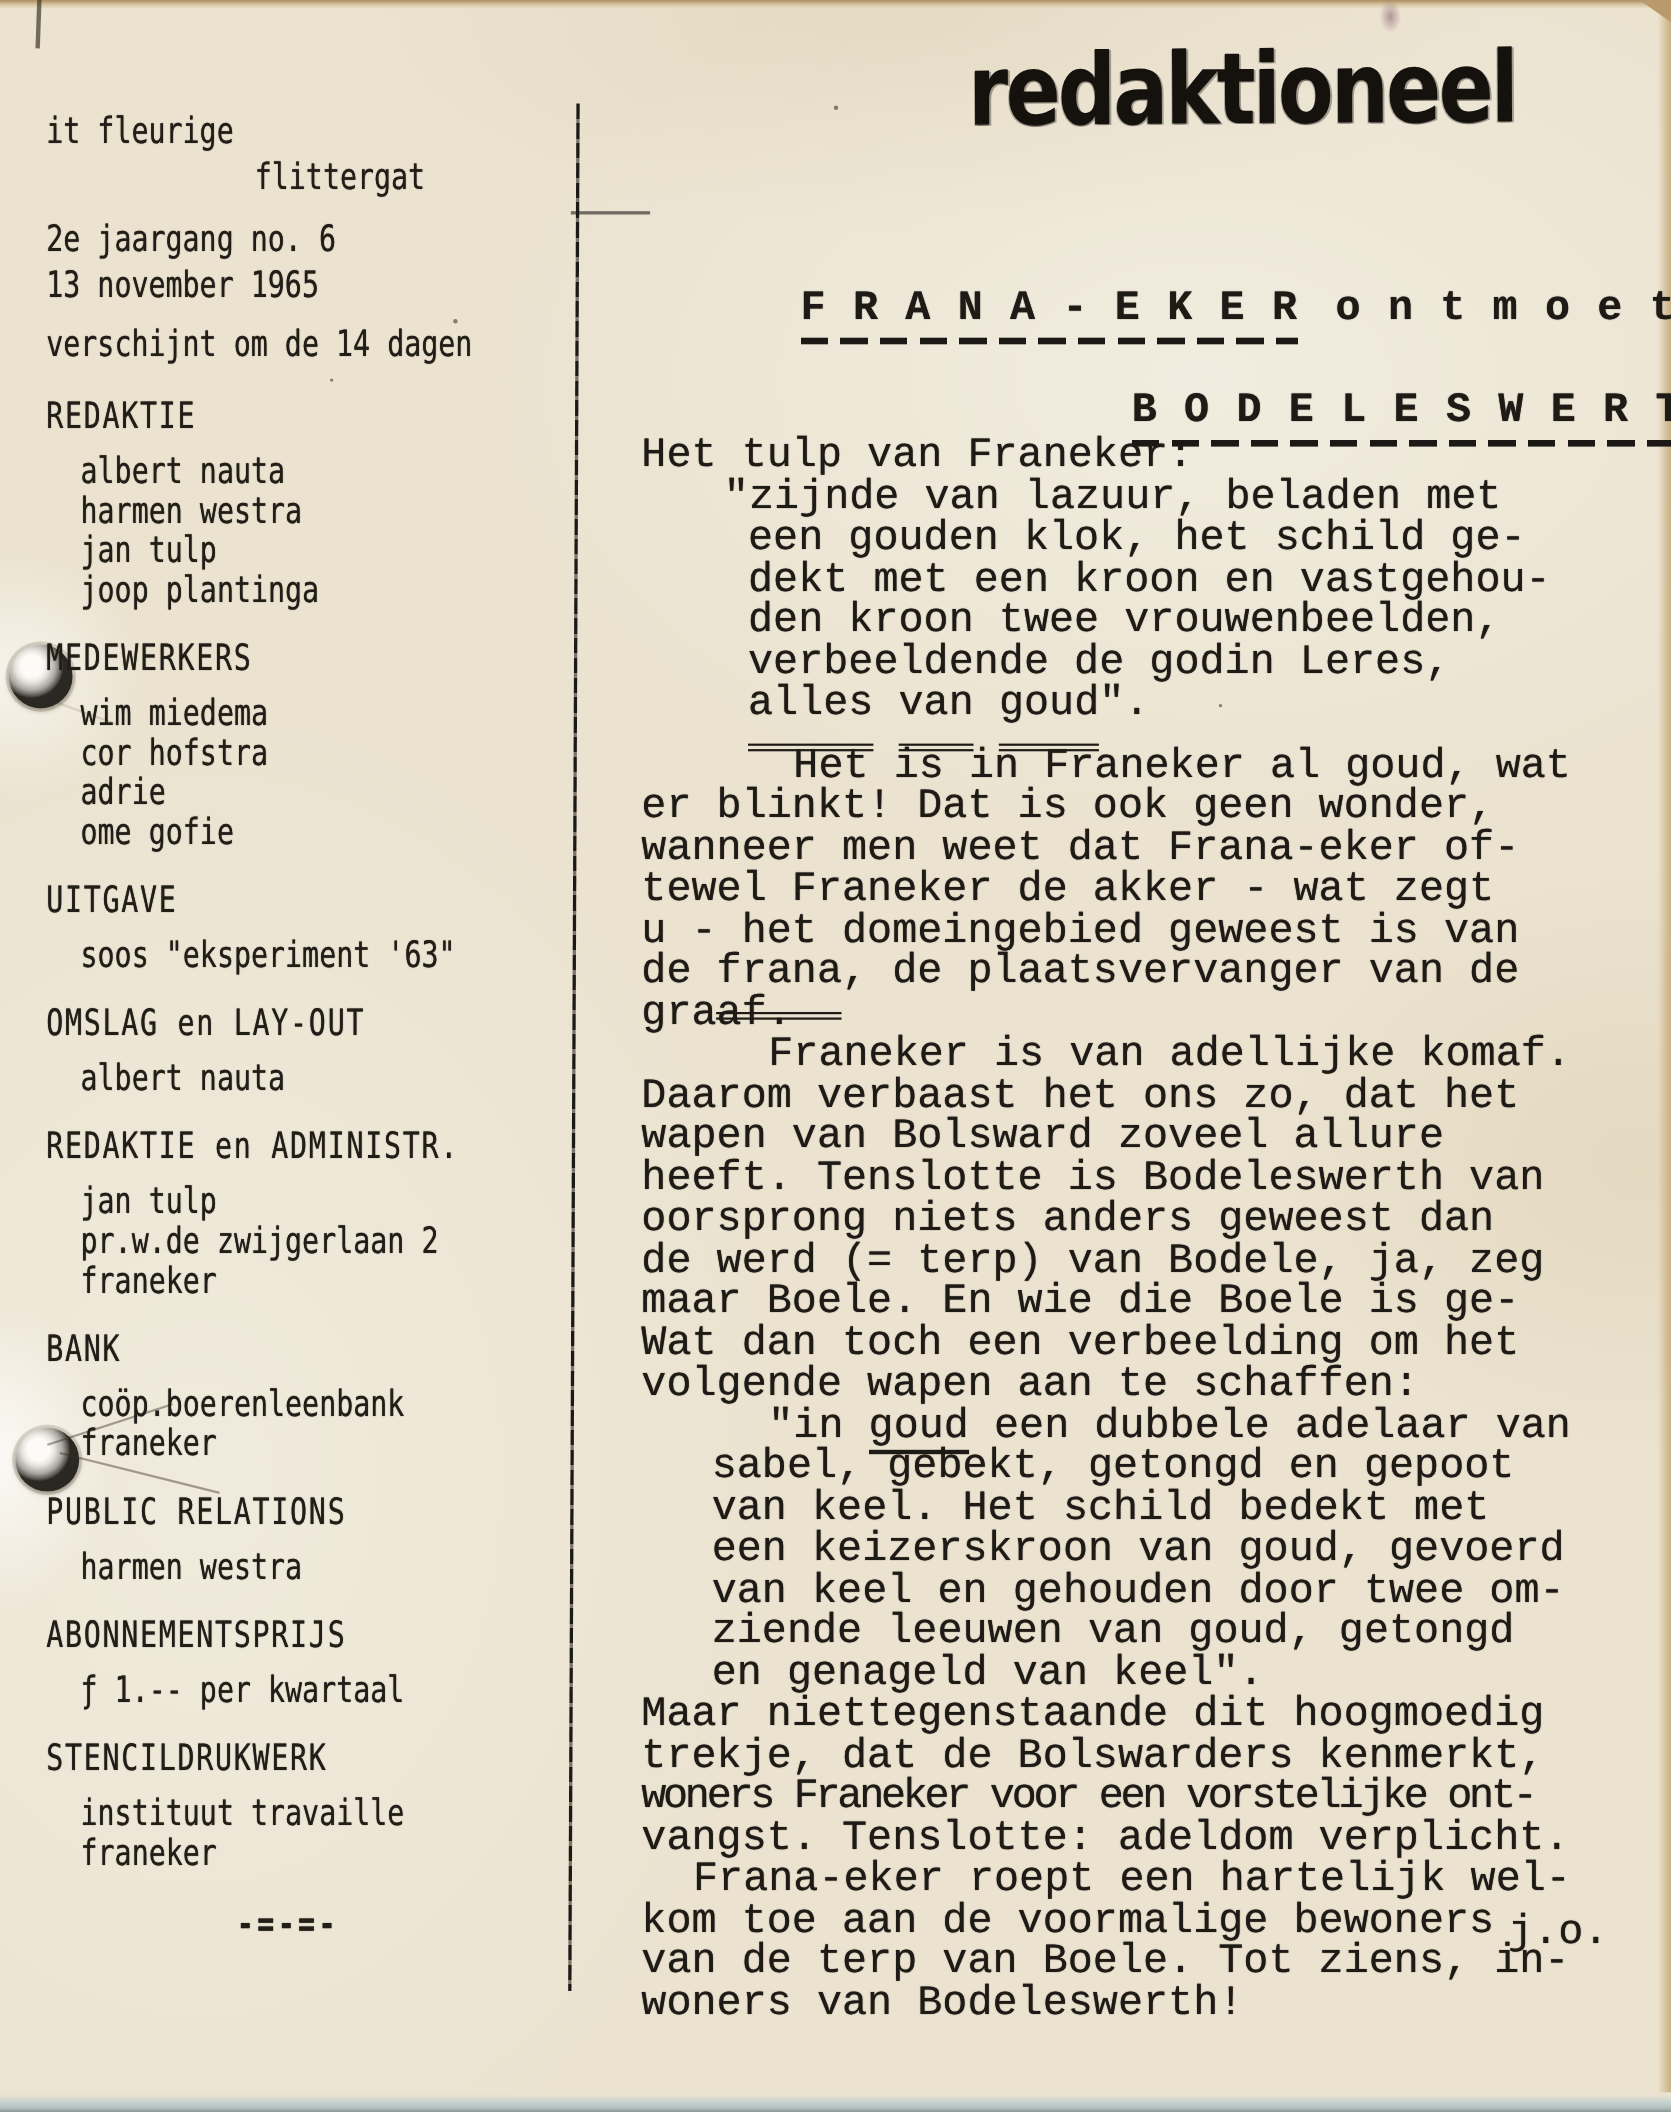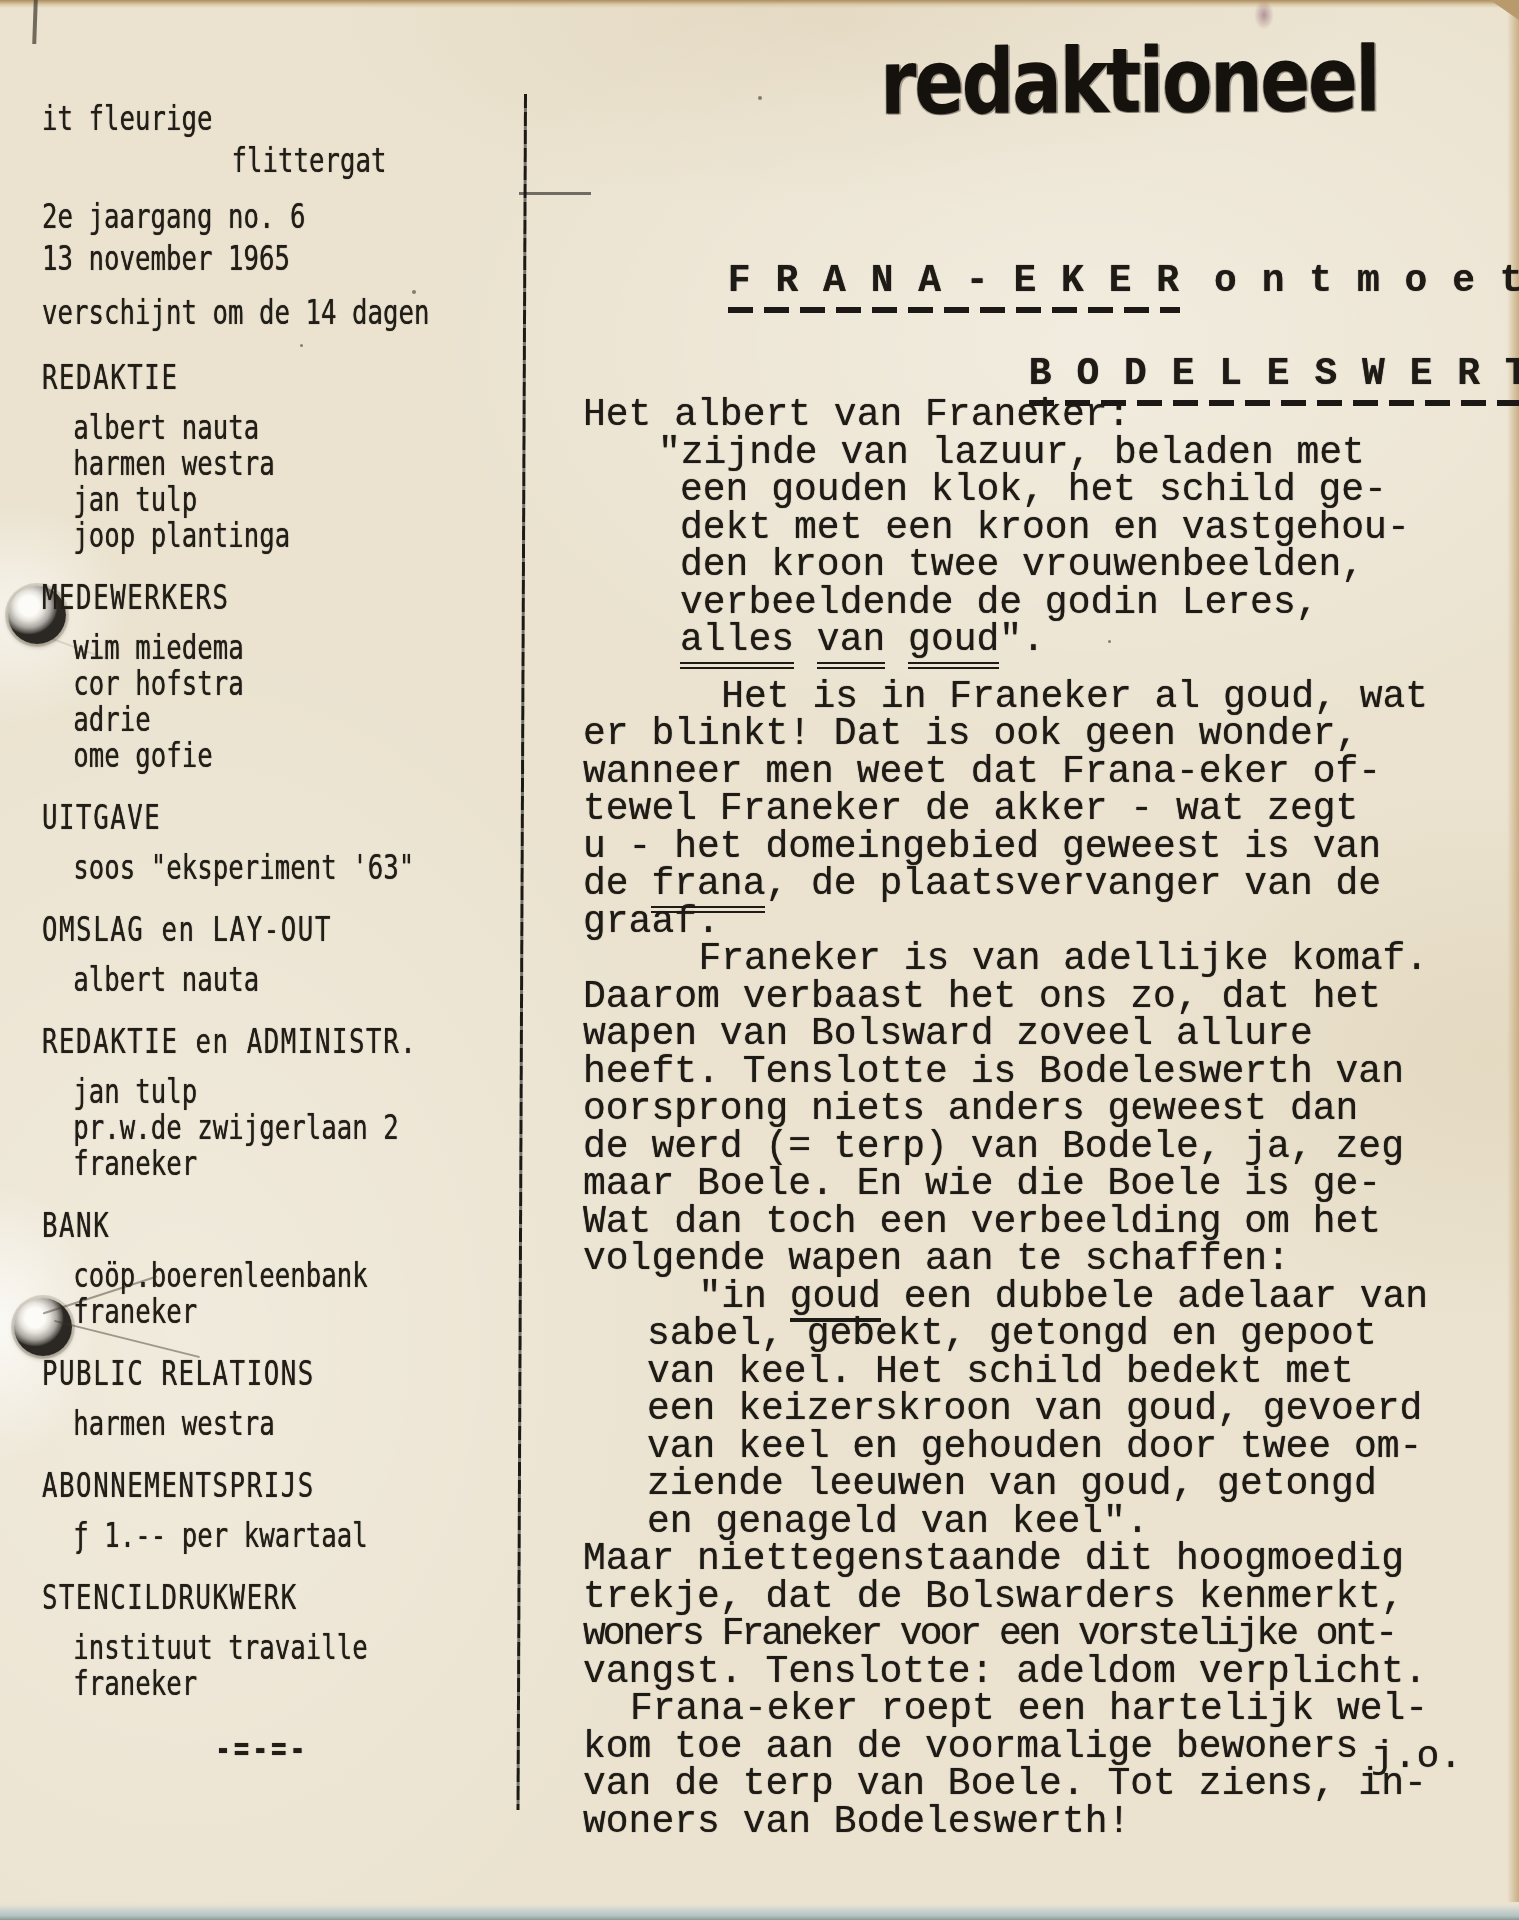--- a/index.html
+++ b/index.html
@@ -75,21 +75,21 @@
   #article-body{position:absolute;left:0;top:396px;}
   .para{margin:0;}
   .gap-after{margin-bottom:19px;}
   .line{white-space:pre;}
   .i1{padding-left:47px;text-align:right;}
   .i2{padding-left:64px;}
   .i3{padding-left:75px;}
   .i4{padding-left:97px;}
   .cramped{letter-spacing:-3px;}
   .u-solid{border-bottom:4px solid currentColor;}
-  .u-double{border-bottom:7px double currentColor;padding-bottom:1px;}
+  .u-double{border-bottom:7px double currentColor;padding-bottom:15px;}
   #signature{position:absolute;left:788px;top:1738px;}
 </style>
 </head>
 <body>
 
 <div id="paper">
 
   <div class="edge-top"></div>
   <div class="edge-right"></div>
   <div class="corner-tr"></div>
@@ -174,21 +174,21 @@
   <div id="right-col">
     <div id="rubric">redaktioneel</div>
     <div id="headline1">
       <span class="dash-u">F R A N A - E K E R</span><span class="hl-rest">o n t m o e t</span>
     </div>
     <div id="headline2">
       <span class="dash-u dash-ext">B O D E L E S W E R T H</span>
     </div>
     <div id="article-body">
         <div class="para gap-after">
-          <div class="line i0"><span>Het albert van Franeker:</span></div>
+          <div class="line i0"><span>Het tulp van Franeker:</span></div>
           <div class="line i3"><span>"zijnde van lazuur, beladen met</span></div>
           <div class="line i4"><span>een gouden klok, het schild ge-</span></div>
           <div class="line i4"><span>dekt met een kroon en vastgehou-</span></div>
           <div class="line i4"><span>den kroon twee vrouwenbeelden,</span></div>
           <div class="line i4"><span>verbeeldende de godin Leres,</span></div>
           <div class="line i4"><span class="u-double">alles</span><span> </span><span class="u-double">van</span><span> </span><span class="u-double">goud</span><span>".</span></div>
         </div>
         <div class="para">
           <div class="line i1"><span>Het is in Franeker al goud, wat</span></div>
           <div class="line i0"><span>er blinkt! Dat is ook geen wonder,</span></div>

